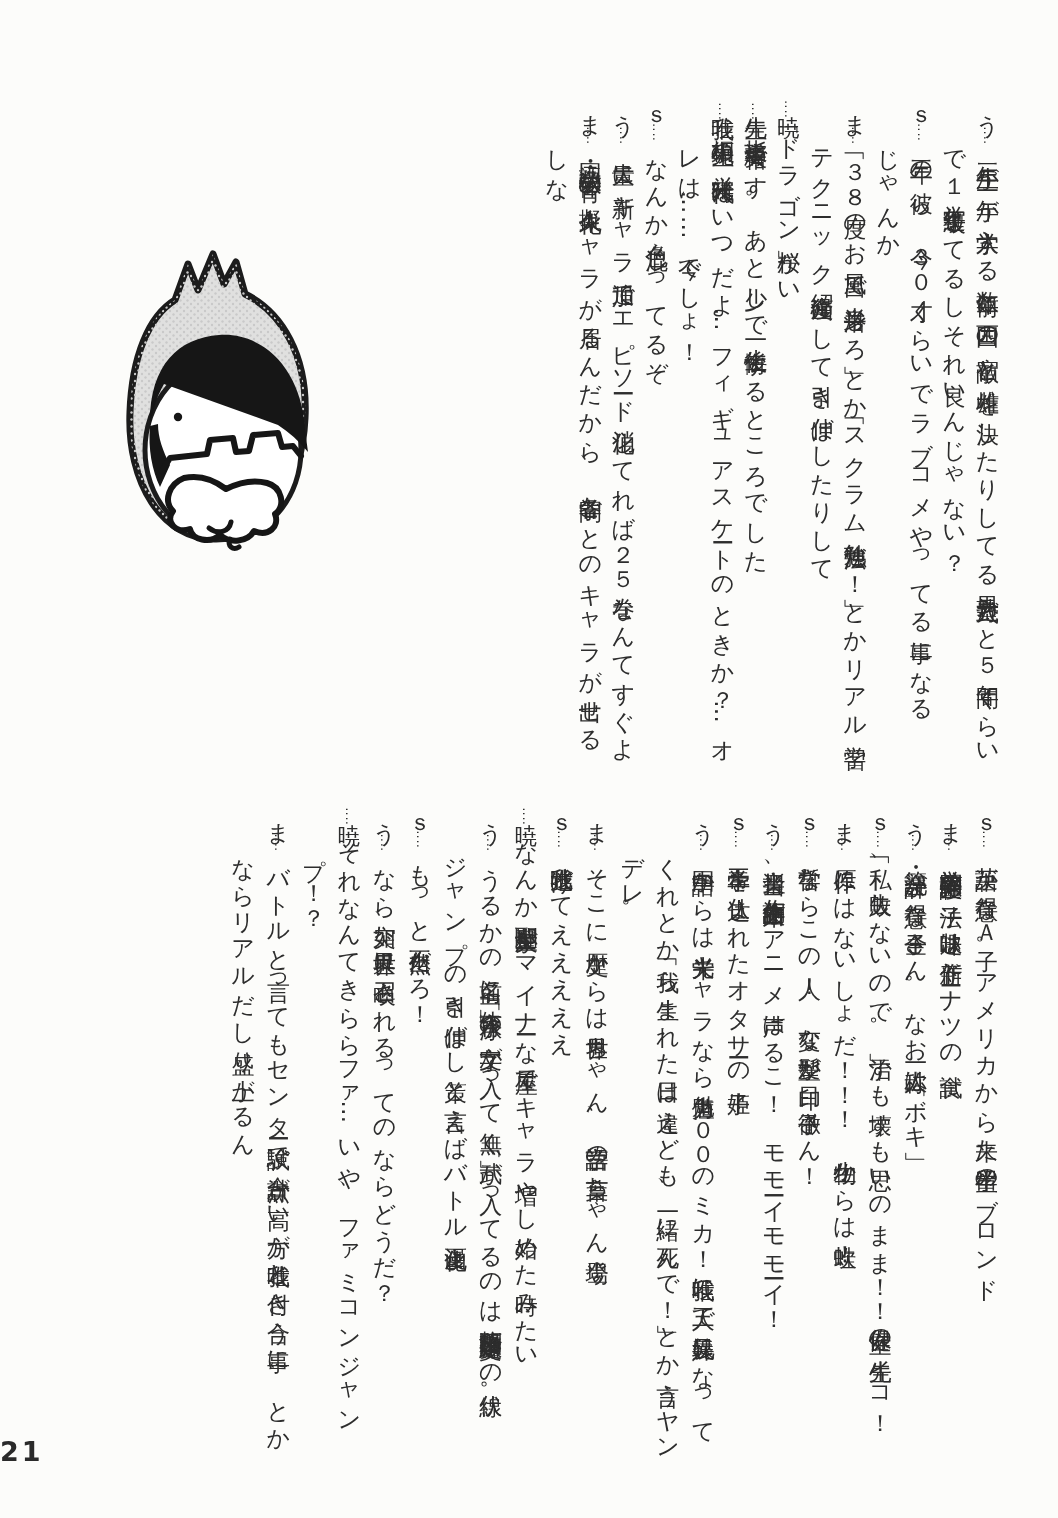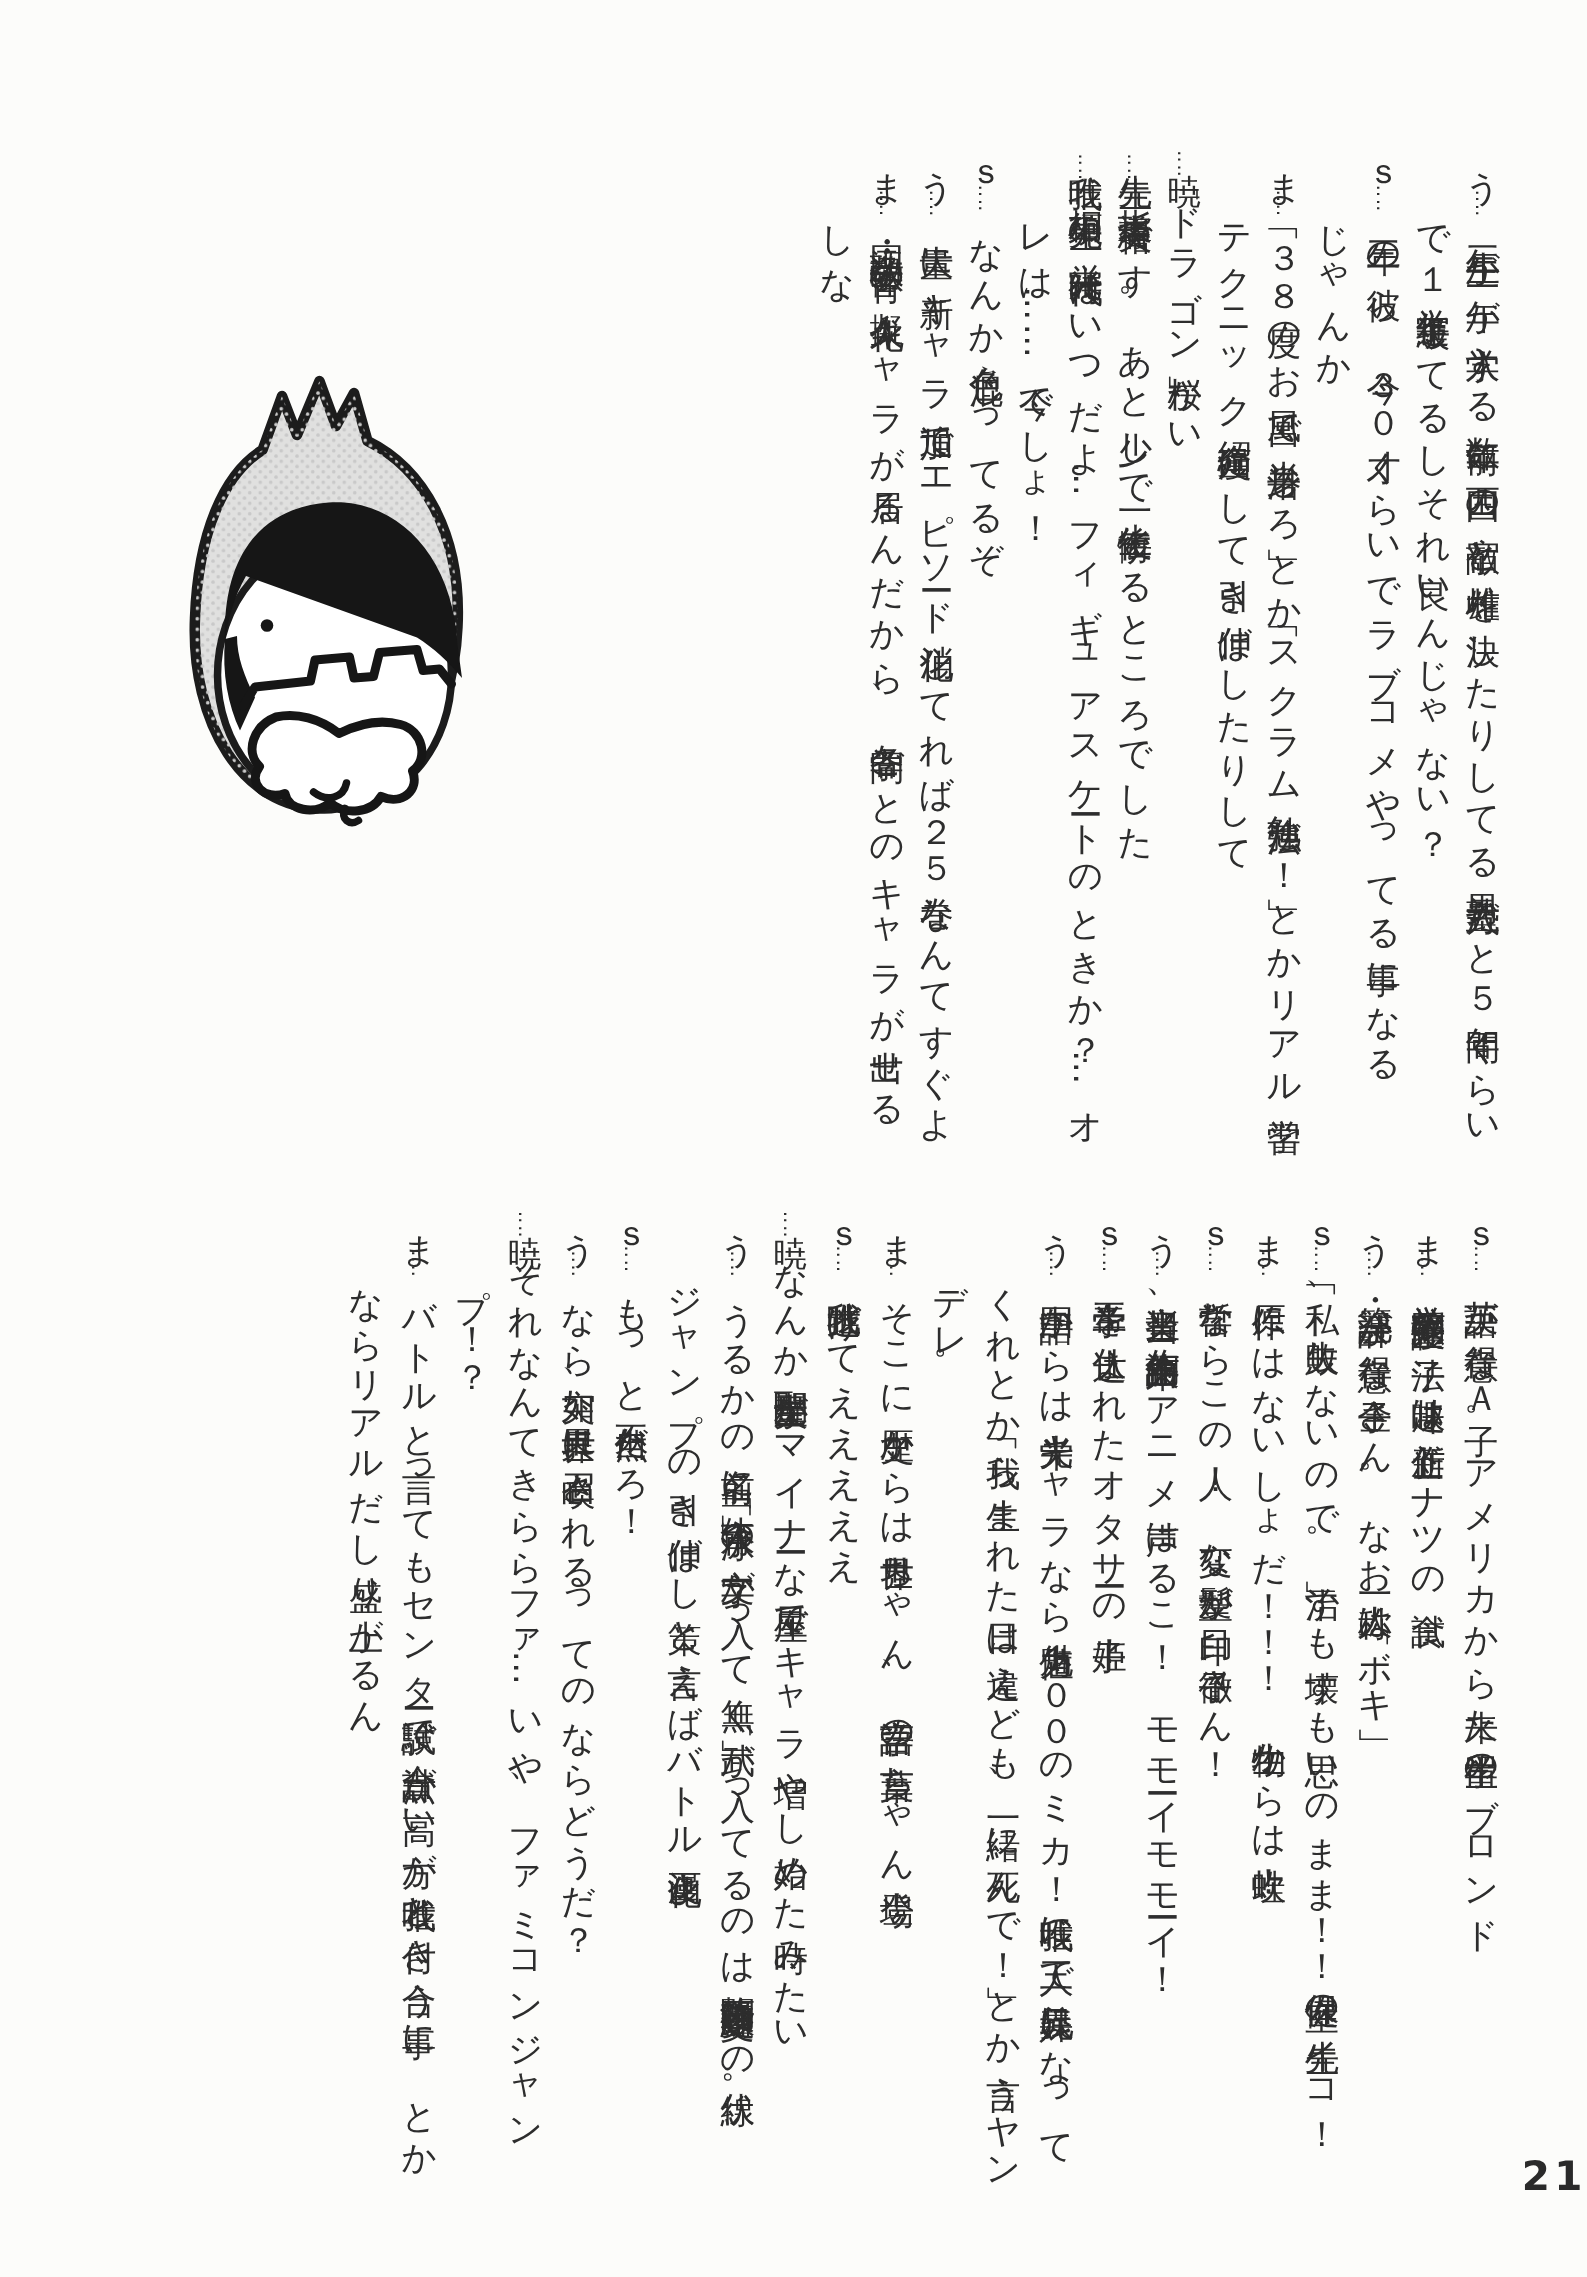--- a/index.html
+++ b/index.html
@@ -36,21 +36,21 @@
     padding-top:36px;       
     text-indent:-36px;      
   }
   .sep{
     font-size:.55em;        
     letter-spacing:.08em;
   }
   #page-number{
     position:absolute;
     top:1436px;left:0;width:100%;
-    text-align:right;
+    text-align:left;
     font-size:27px;
     font-weight:600;
     letter-spacing:3px;
     color:#2a2a2a;
   }
   #mascot{
     position:absolute;
     left:112px;top:246px;
     width:214px;height:312px;
   }

